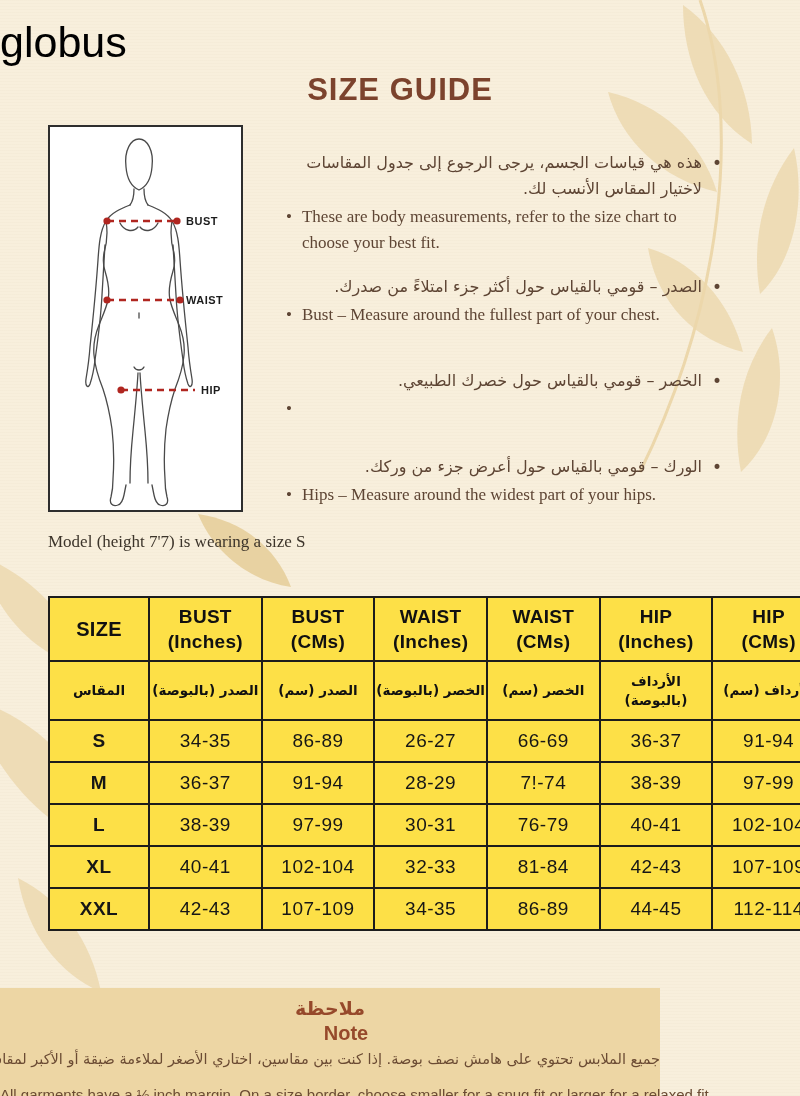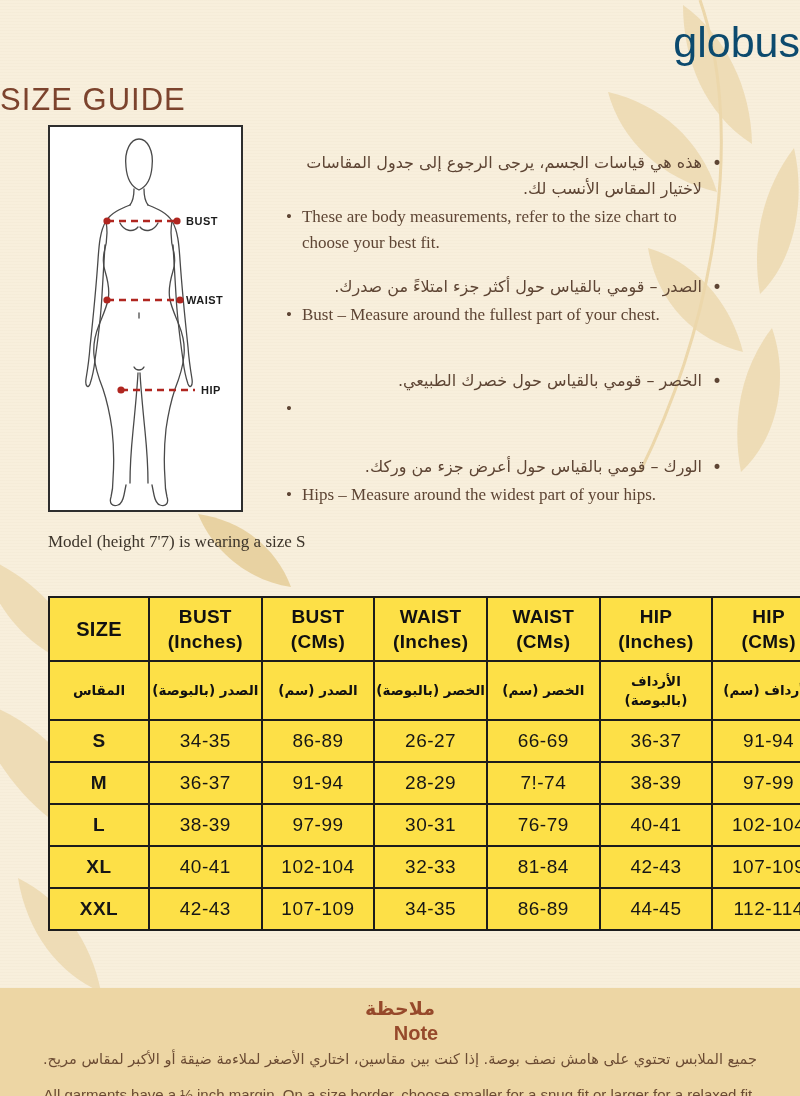--- a/index.html
+++ b/index.html
@@ -5,22 +5,22 @@
   html,body{margin:0;padding:0;}
   body{
     width:800px;height:1096px;position:relative;overflow:hidden;
     background:#f8efdc;
     background-image:repeating-linear-gradient(0deg, rgba(120,90,40,0.02) 0 1px, transparent 1px 3px);
     font-family:"Liberation Sans",sans-serif;
   }
   .decor{position:absolute;left:0;top:0;z-index:0;}
   .layer{position:absolute;z-index:1;}
 
-  .brand{top:18px;left:0;right:0;text-align:right;font-size:43px;color:#0c4a6e;letter-spacing:0;}
-  .title{top:82px;left:0;right:0;text-align:left;font-weight:400;font-size:31px;color:#7c432d;letter-spacing:1px;}
+  .brand{top:18px;left:0;right:0;text-align:left;font-size:43px;color:#000000;letter-spacing:0;}
+  .title{top:72px;left:0;right:0;text-align:center;font-weight:700;font-size:31px;color:#7c432d;letter-spacing:1px;}
 
   .figure-box{left:48px;top:125px;width:195px;height:387px;background:#ffffff;
     border:2px solid #2e2e2e;box-sizing:border-box;}
   .figure-box svg{display:block;width:100%;height:100%;}
   .sil{fill:none;stroke:#4a4a4a;stroke-width:1.3;stroke-linecap:round;stroke-linejoin:round;}
   .meas{stroke:#b02620;stroke-width:2.4;stroke-dasharray:7 5;}
   .mdot{fill:#b02620;}
   .mlabel{font-family:"Liberation Sans",sans-serif;font-size:11px;font-weight:700;fill:#1c1c1c;letter-spacing:0.5px;}
 
   .bullets{left:286px;top:150px;width:436px;color:#5e4534;}
@@ -38,21 +38,21 @@
 
   table.size-table{left:48px;top:596px;width:778px;border-collapse:collapse;background:#fde047;table-layout:fixed;position:absolute;z-index:1;}
   .size-table th,.size-table td{border:2px solid #1c1c1c;text-align:center;vertical-align:middle;padding:0;}
   .size-table col.c-size{width:100px;}
   .hrow-en th{height:62px;font-size:19px;font-weight:700;line-height:25px;white-space:pre-line;color:#111;letter-spacing:0.3px;}
   .hrow-en th.size-h{font-size:20px;}
   .hrow-ar th{height:57px;font-family:"DejaVu Sans",sans-serif;font-size:13.5px;font-weight:700;line-height:19px;direction:rtl;color:#111;}
   .size-table td{height:40px;font-size:19px;letter-spacing:0.5px;color:#161616;}
   .size-table td.size-col{font-weight:700;}
 
-  .footer{left:0;top:988px;width:800px;height:108px;background:#edd6a4;text-align:center;}
+  .footer{left:0;top:988px;width:660px;height:108px;background:#edd6a4;text-align:center;}
   .f-h-ar{font-family:"DejaVu Sans",sans-serif;font-size:19px;font-weight:700;color:#96492b;padding-top:8px;direction:rtl;line-height:24px;}
   .f-h-en{font-size:20px;font-weight:700;color:#96492b;line-height:26px;padding-left:32px;}
   .f-b-ar{font-family:"DejaVu Sans",sans-serif;font-size:14.5px;color:#6b4b33;margin-top:3px;direction:rtl;line-height:20px;white-space:nowrap;}
   .f-b-en{font-size:15px;color:#6b4b33;margin-top:16px;line-height:20px;white-space:nowrap;}
 </style>
 </head>
 <body>
 
 <svg class="decor" width="800" height="1096" viewBox="0 0 800 1096" aria-hidden="true">
   <g fill="#eedcb6">

